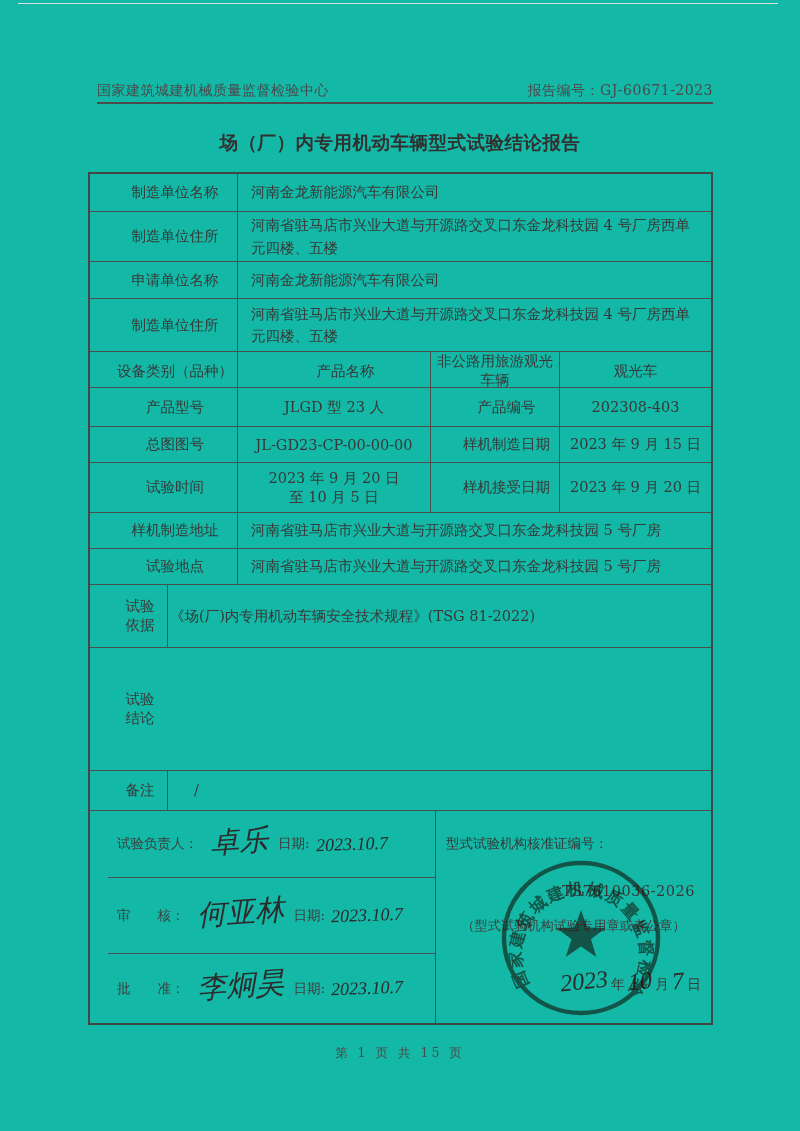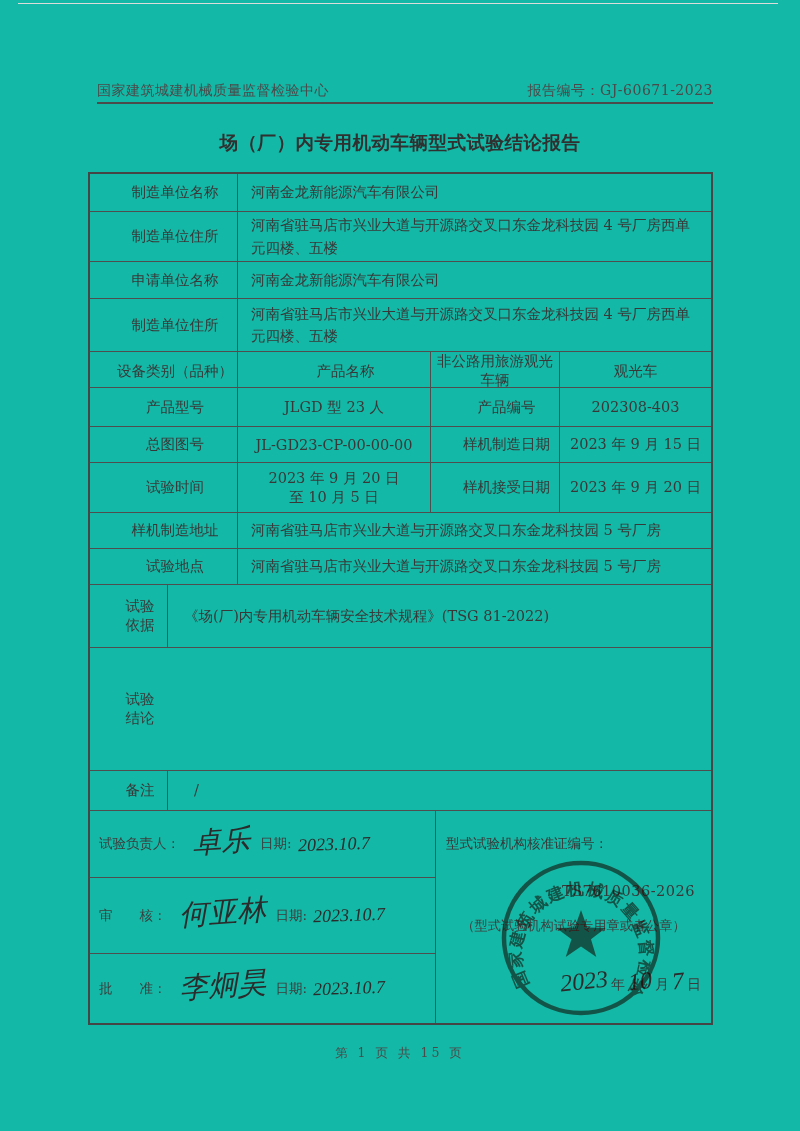--- a/index.html
+++ b/index.html
@@ -35,26 +35,26 @@
   .pre { white-space:pre-line; }
 
   .cols-a { grid-template-columns:147px 1fr; }
   .cols-b { grid-template-columns:147px 193px 129px 1fr; }
   .cols-n { grid-template-columns:77px 1fr; }
   .cols-g { grid-template-columns:345px 1fr; }
 
   .h37{height:37px}.h50{height:50px}.h53{height:53px}.h36{height:36px}
   .h39{height:39px}.h63{height:63px}.h123{height:123px}.h40{height:40px}
 
-  .basis-val { padding-left:16px; }
+  .basis-val { padding-left:2px; }
   .remark-val { padding-left:26px; }
 
   
   .sig-left { display:flex; flex-direction:column; }
-  .sig-row { display:flex; align-items:center; border-top:1.6px solid #4e4e4e; padding-left:9px; gap:4px; }
+  .sig-row { display:flex; align-items:center; border-top:1.6px solid #4e4e4e; padding-left:9px; gap:4px;margin-left:18px; }
   .sig-row.first { border-top:none; }
   .sr1{height:66px}.sr2{height:76px}.sr3{height:70px}
   .role { font-size:13.5px; color:#3c3c3c; white-space:nowrap; }
   .hand { font-family:cursive; font-style:italic; color:#2b2b2b; }
   .sig-name { font-size:29px; line-height:1; transform:rotate(-4deg); margin:0 6px 6px 8px; white-space:nowrap; }
   .date-lab { font-size:13.5px; color:#3c3c3c; white-space:nowrap; }
   .sig-date { font-size:18px; transform:rotate(-2deg); white-space:nowrap; margin-left:2px; }
 
   .sig-right { position:relative; border-left:1.6px solid #4e4e4e; height:212px; }
   .cert-label { position:absolute; left:10px; top:24px; font-size:13.5px; color:#383838; }

